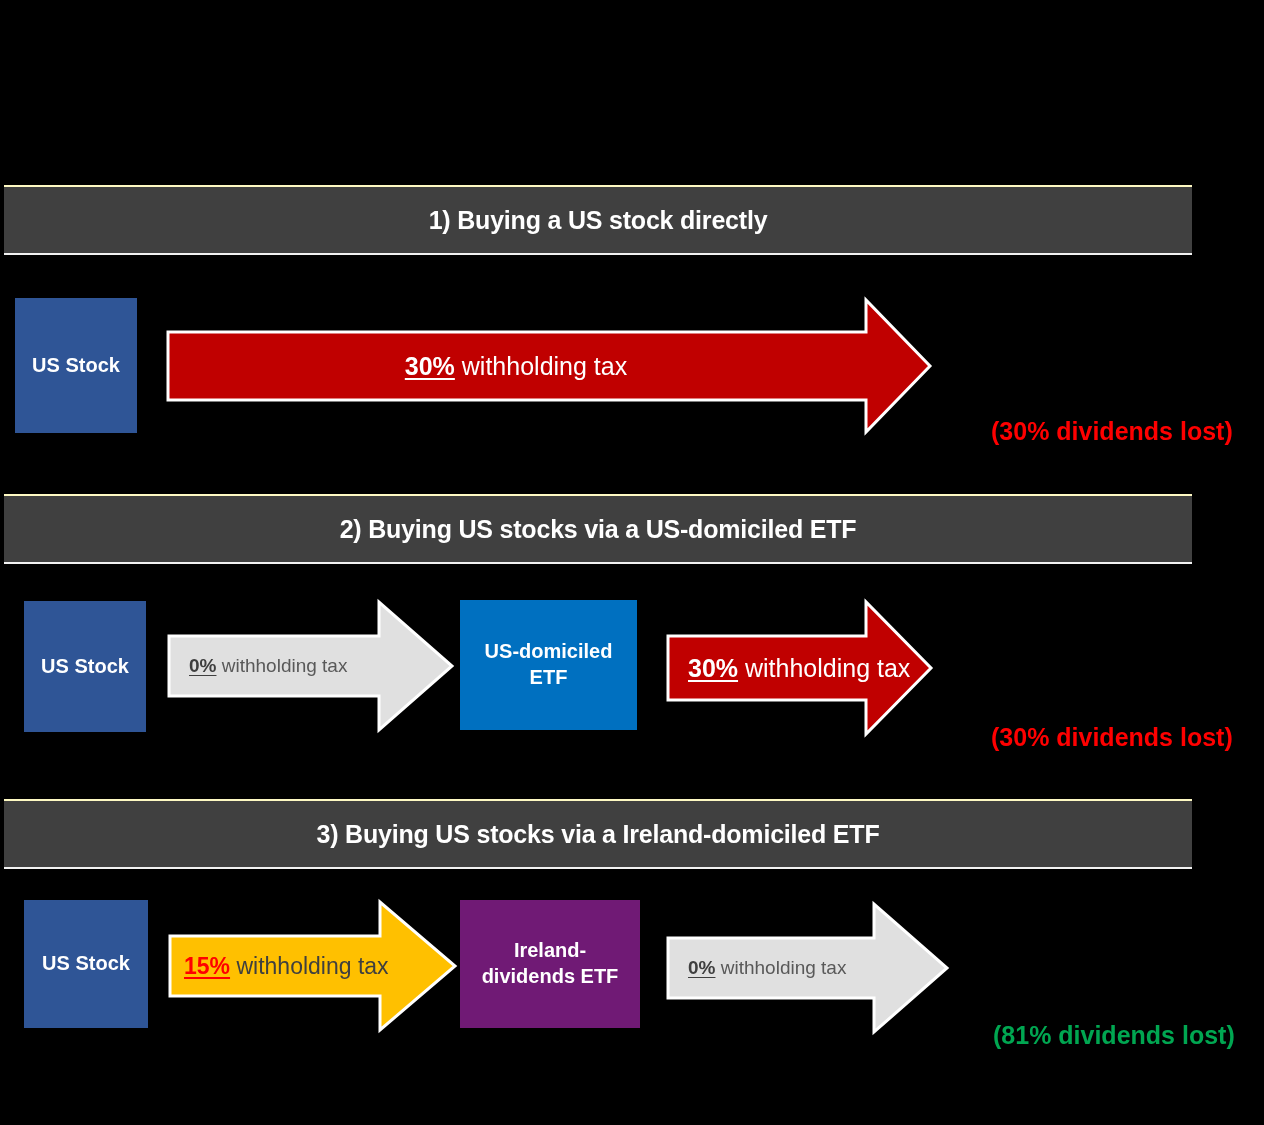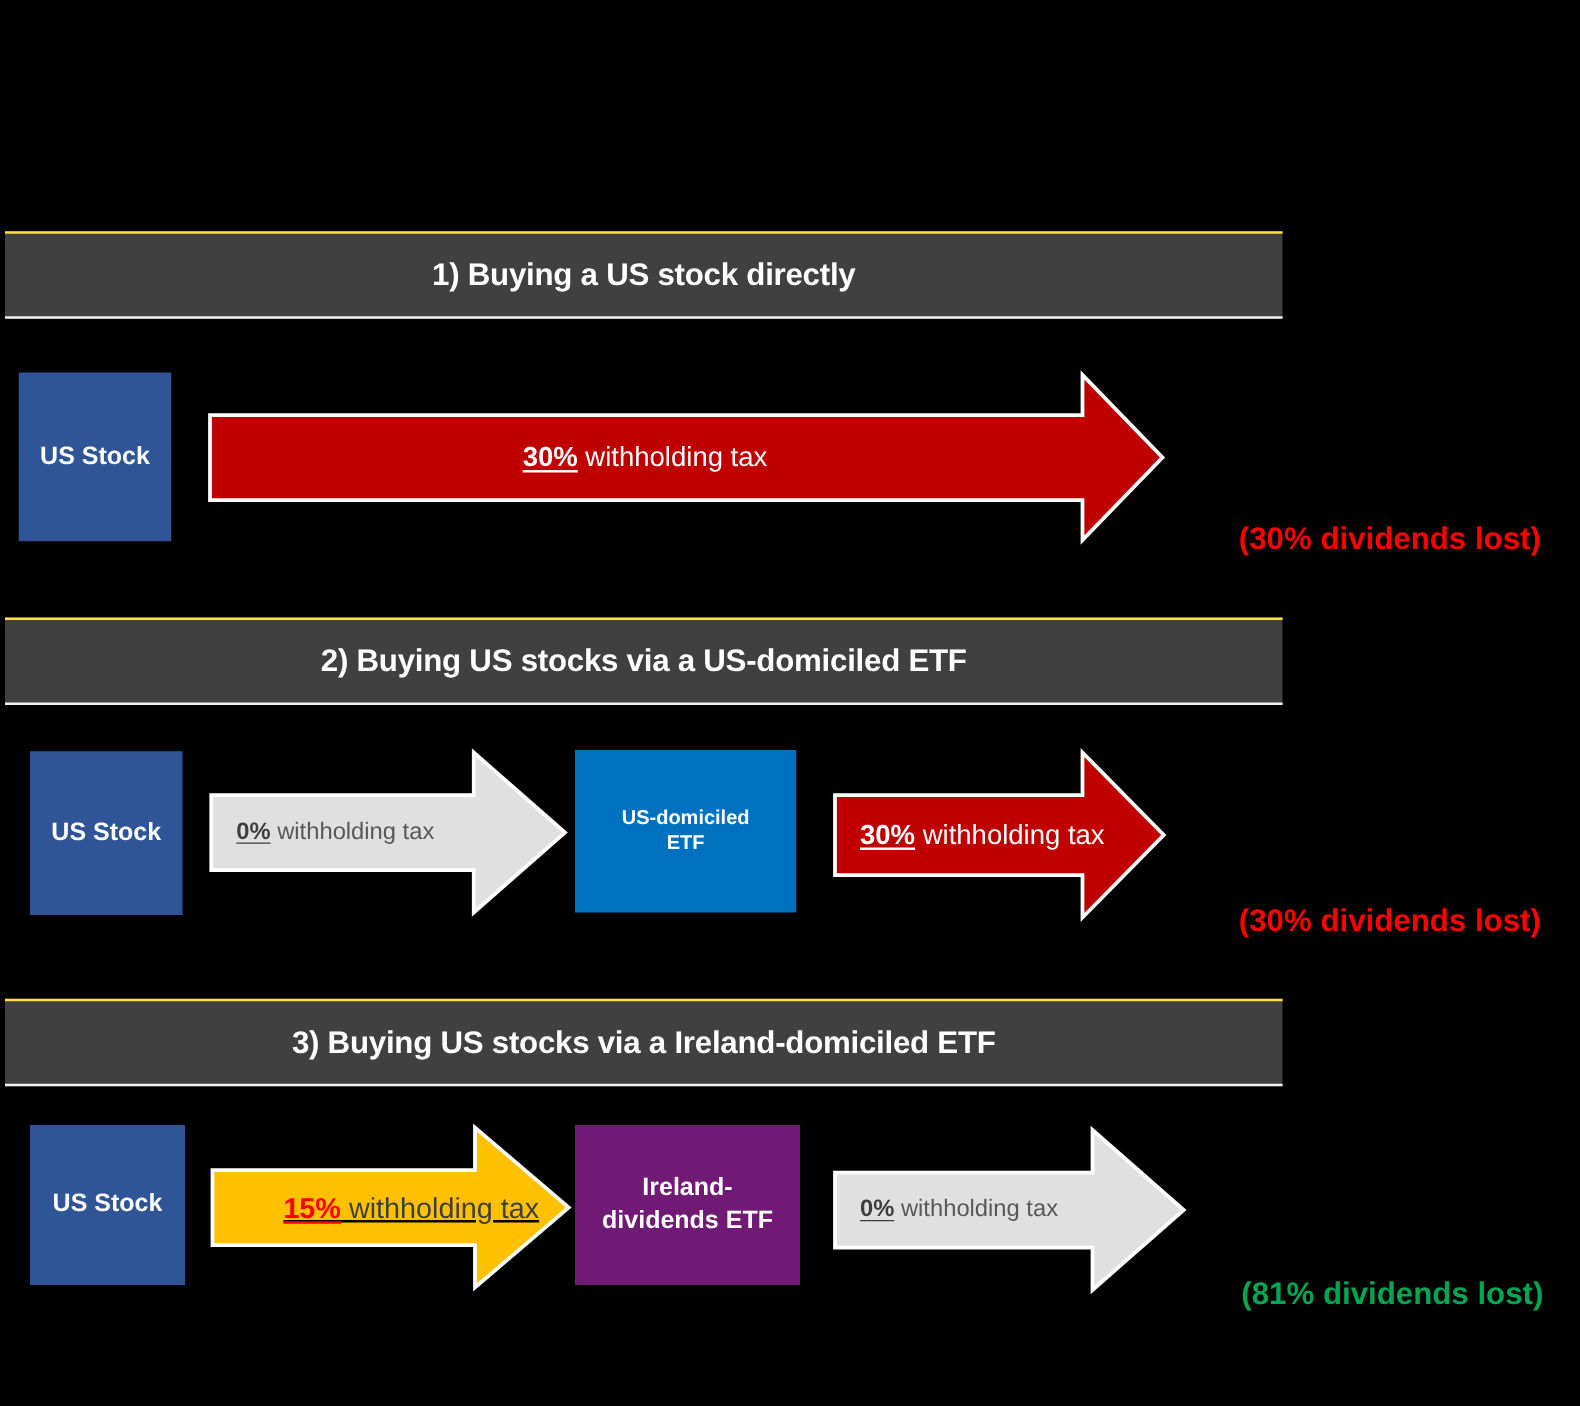--- a/index.html
+++ b/index.html
@@ -22,24 +22,24 @@
     left: 0; top: 0;
     width: 1264px;
     height: 1125px;
     background: #000000;
   }
 
   
   .section-bar {
     position: absolute;
     left: 4px;
-    width: 1022px;
+    width: 1188px;
     height: 70px;
     background: #404040;
-    border-top: 2px solid #fde047;
+    border-top: 2px solid #fef9c3;
     border-bottom: 2px solid #f2f2f2;
     box-sizing: border-box;
     display: flex;
     align-items: center;
     justify-content: center;
   }
   .section-bar .title {
     color: #ffffff;
     font-size: 25px;
     font-weight: bold;
@@ -71,21 +71,21 @@
   #box-stock-2 {
     left: 24px; top: 601px; width: 122px; height: 131px;
     background: #2f5596; font-size: 20px;
   }
   #box-stock-3 {
     left: 24px; top: 900px; width: 124px; height: 128px;
     background: #2f5596; font-size: 20px;
   }
   #box-us-etf {
     left: 460px; top: 600px; width: 177px; height: 130px;
-    background: #0070c0; font-size: 16px; justify-content: center;
+    background: #0070c0; font-size: 20px; justify-content: center;
   }
   #box-ie-etf {
     left: 460px; top: 900px; width: 180px; height: 128px;
     background: #701a75; font-size: 20px;
   }
 
   
   .arrow-wrap {
     position: absolute;
   }
@@ -107,37 +107,37 @@
   .pct {
     font-weight: bold;
     text-decoration: underline;
     text-underline-offset: 3px;
   }
   .rest { font-weight: normal; }
 
   
   .lbl-on-red .pct  { color: #ffffff; }
   .lbl-on-red .rest { color: #ffffff; }
-  .lbl-on-red { font-size: 22px; }
+  .lbl-on-red { font-size: 25px; }
 
   
   .lbl-on-gray .pct  { color: #3f3f3f; }
   .lbl-on-gray .rest { color: #595959; }
   .lbl-on-gray { font-size: 19px; }
 
   
   .lbl-on-yellow .pct  { color: #ff0000; }
   .lbl-on-yellow .rest { color: #3f3f3f; }
   .lbl-on-yellow { font-size: 23px; }
 
   
   #arrow-1 .arrow-label .inner { text-align: center; padding-right: 68px; }
   #arrow-2a .arrow-label .inner { text-align: left;  padding-left: 22px; }
   #arrow-2b .arrow-label .inner { text-align: left;  padding-left: 22px; }
-  #arrow-3a .arrow-label .inner { text-align: center;  padding-left: 32px; text-decoration: underline; }
+  #arrow-3a .arrow-label .inner { text-align: left;  padding-left: 16px; }
   #arrow-3b .arrow-label .inner { text-align: left;  padding-left: 22px; }
 
   
   .result {
     position: absolute;
     font-size: 25px;
     font-weight: bold;
     white-space: nowrap;
     margin-left: 40px;
   }

